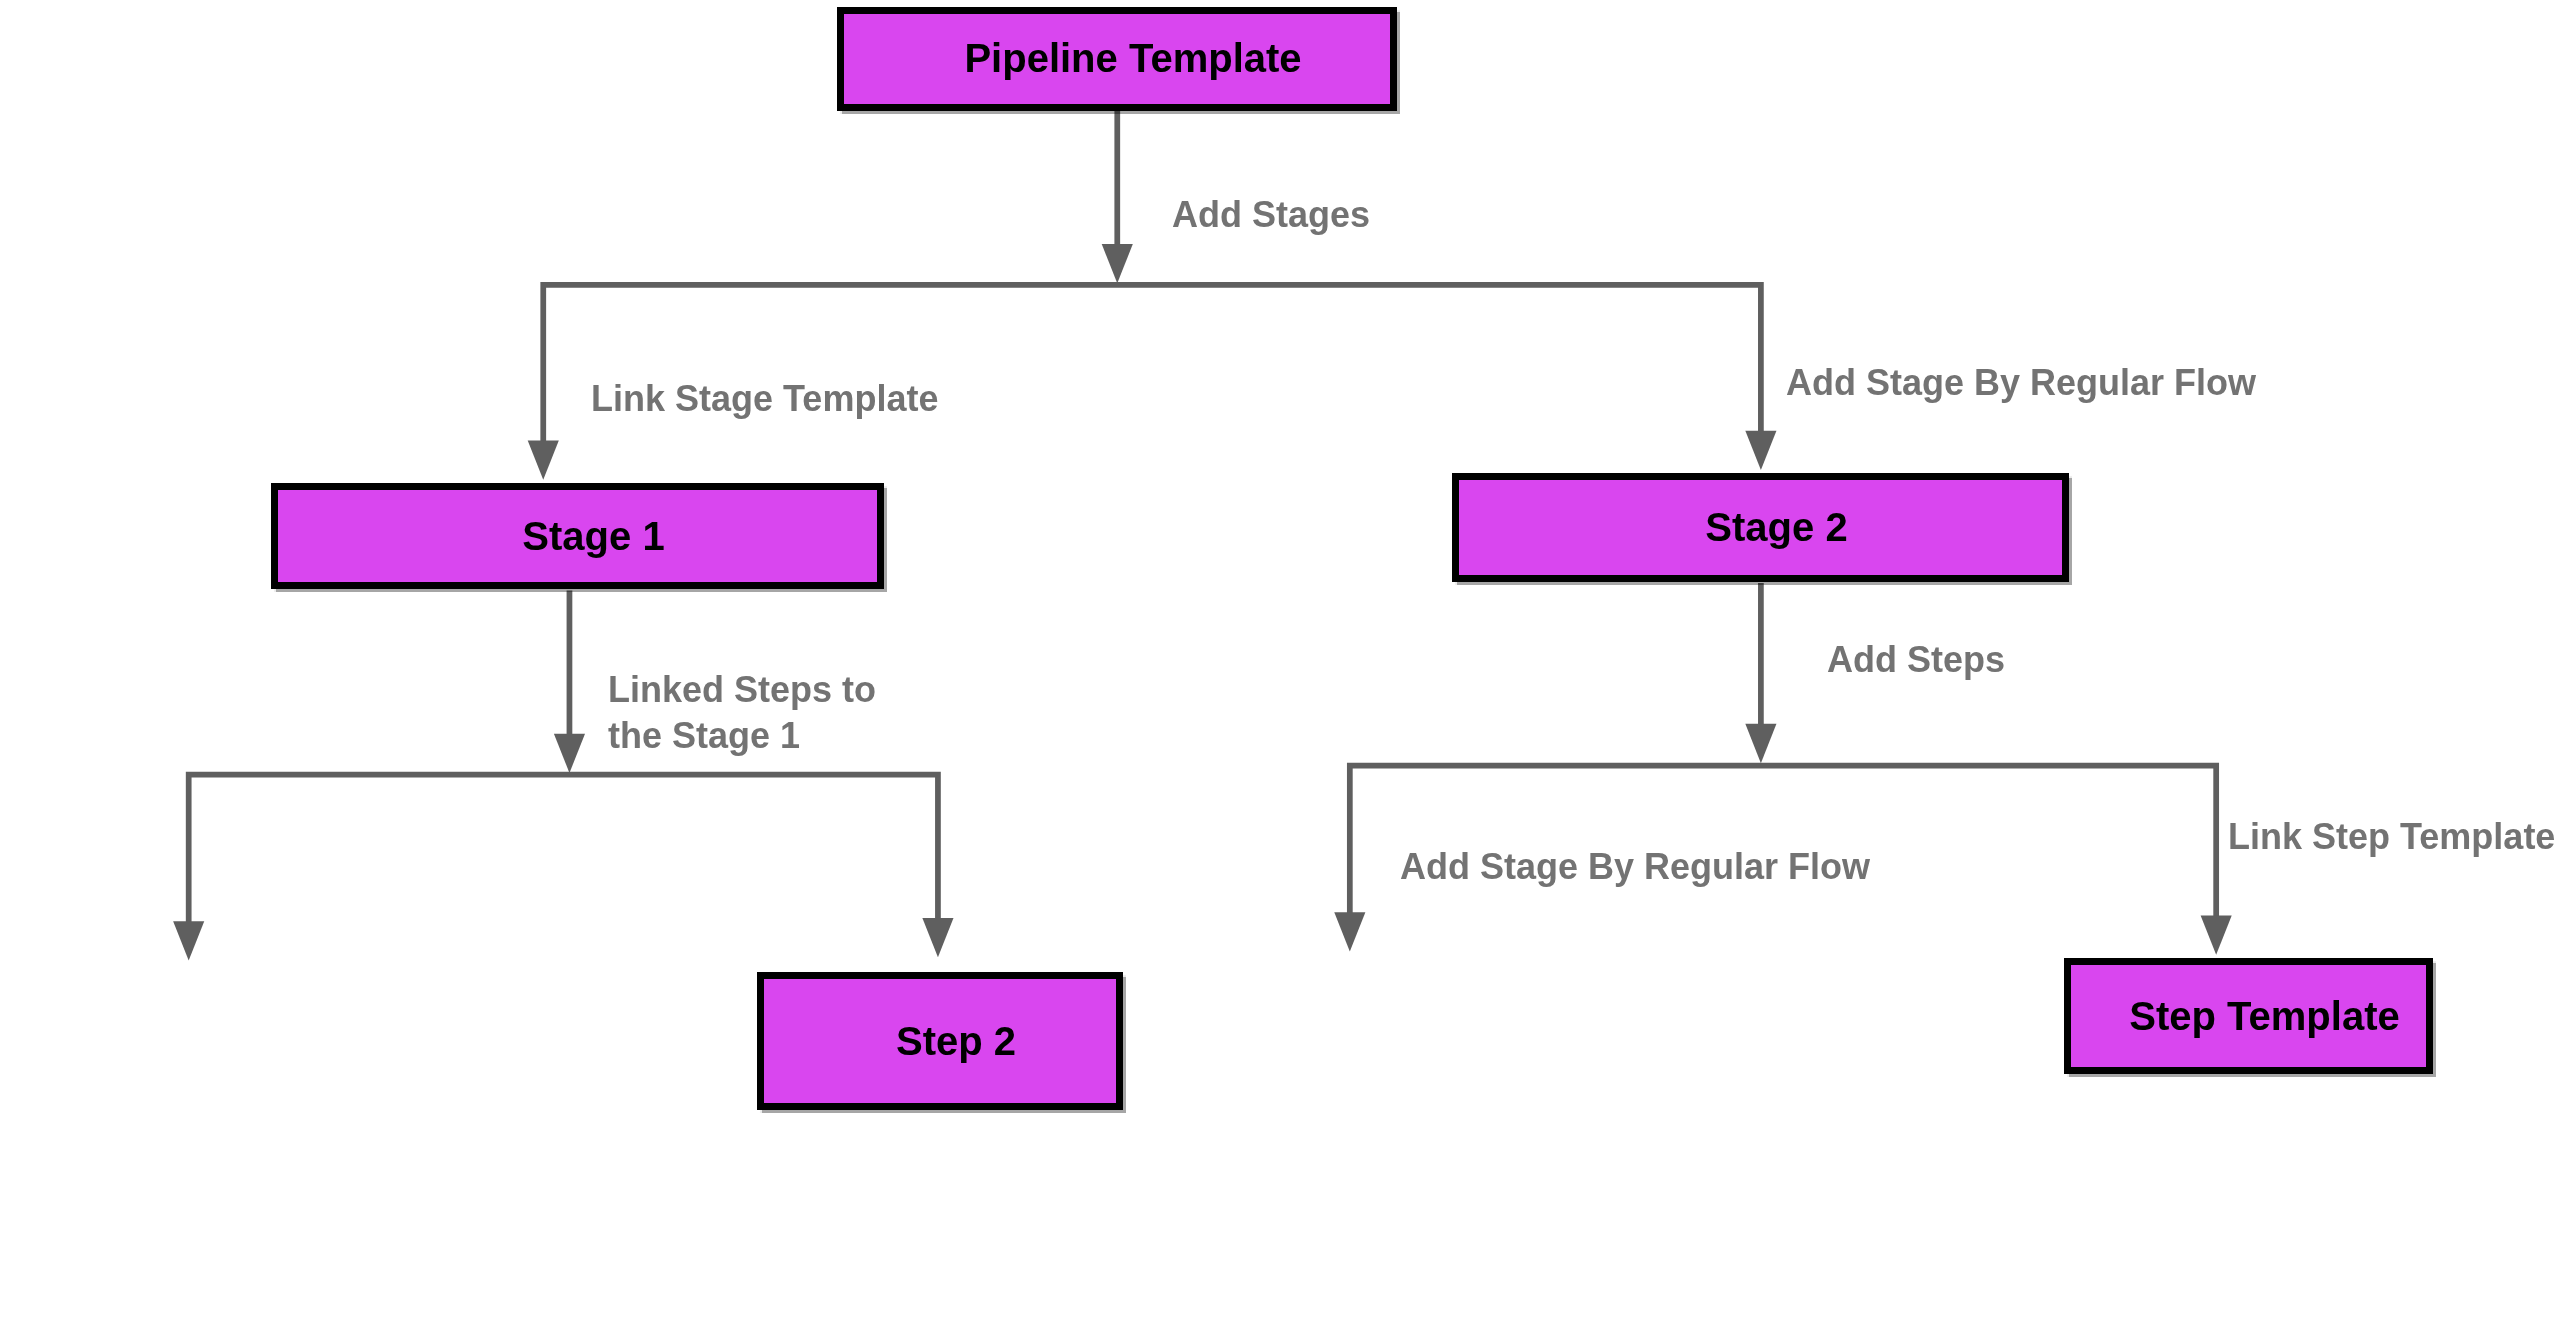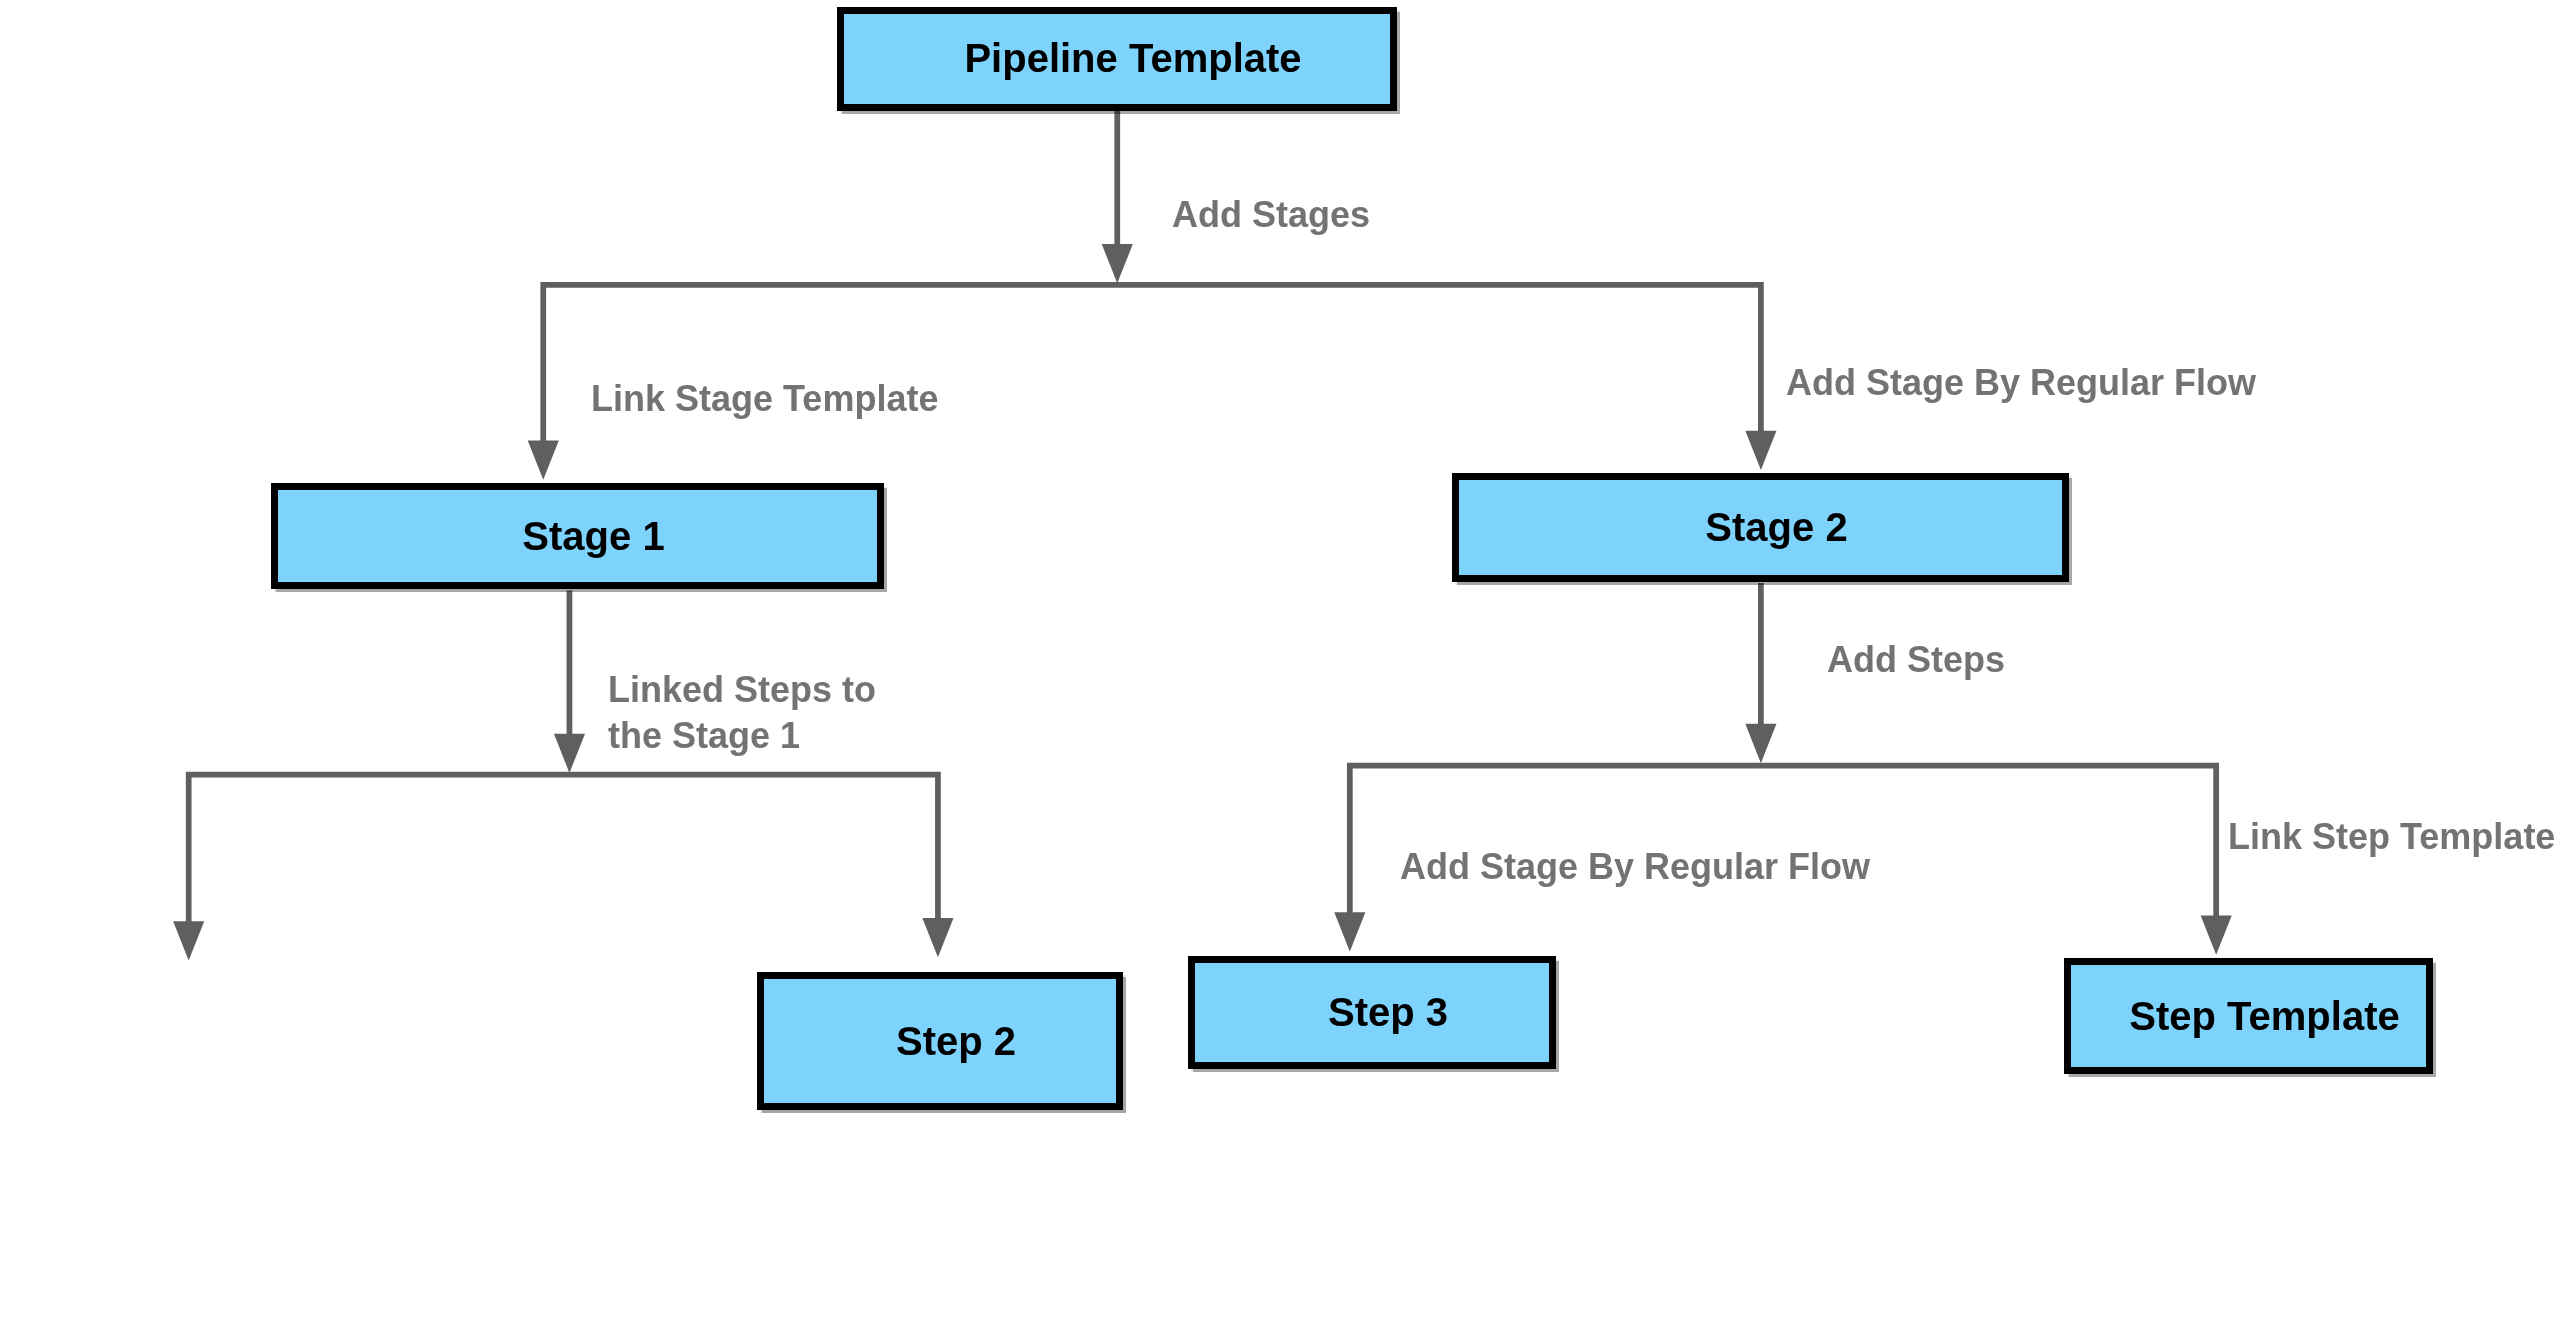--- a/index.html
+++ b/index.html
@@ -28,21 +28,21 @@
     stroke-width: 7;
     stroke-linejoin: miter;
   }
   .edges-svg polygon {
     fill: #5f5f5f;
     stroke: none;
   }
   .node {
     position: absolute;
     box-sizing: border-box;
-    background: #7dd3fc;
+    background: #d946ef;
     border: 7.4px solid #000000;
     box-shadow: 2.5px 2.5px 0.8px rgba(0,0,0,0.35);
     display: flex;
     align-items: center;
     justify-content: center;
     font-weight: bold;
     font-size: 40px;
     color: #000000;
     white-space: nowrap;
     padding-left: 32px;
@@ -104,23 +104,20 @@
   </div>
   <div class="node n-stage1">
     <span>Stage 1</span>
   </div>
   <div class="node n-stage2">
     <span>Stage 2</span>
   </div>
   <div class="node n-step2">
     <span>Step 2</span>
   </div>
-  <div class="node n-step3">
-    <span>Step 3</span>
-  </div>
   <div class="node n-steptpl">
     <span>Step Template</span>
   </div>
 
   <div class="edge-label l-add-stages">Add Stages</div>
   <div class="edge-label l-link-stage-tpl">Link Stage Template</div>
   <div class="edge-label l-add-stage-regular">Add Stage By Regular Flow</div>
   <div class="edge-label l-linked-steps">
     <span style="display:block">Linked Steps to</span>
     <span style="display:block">the Stage 1</span>

